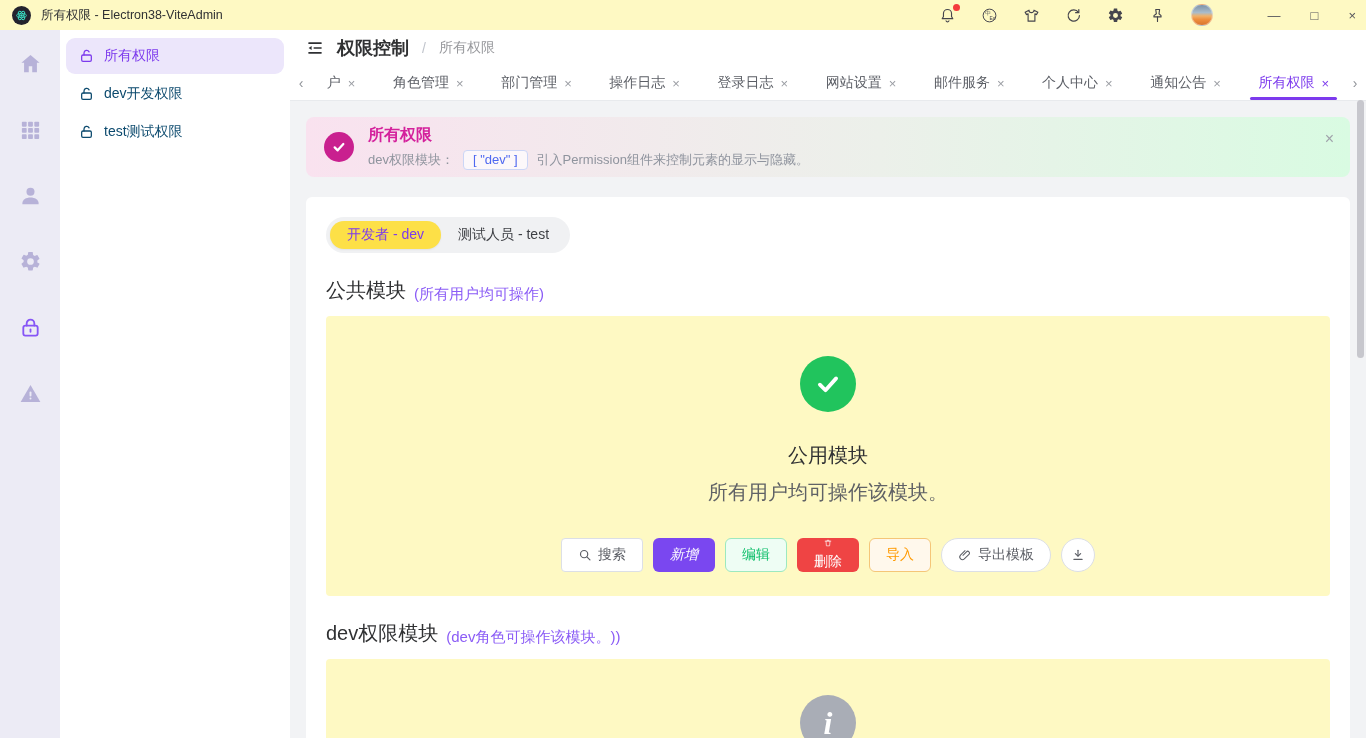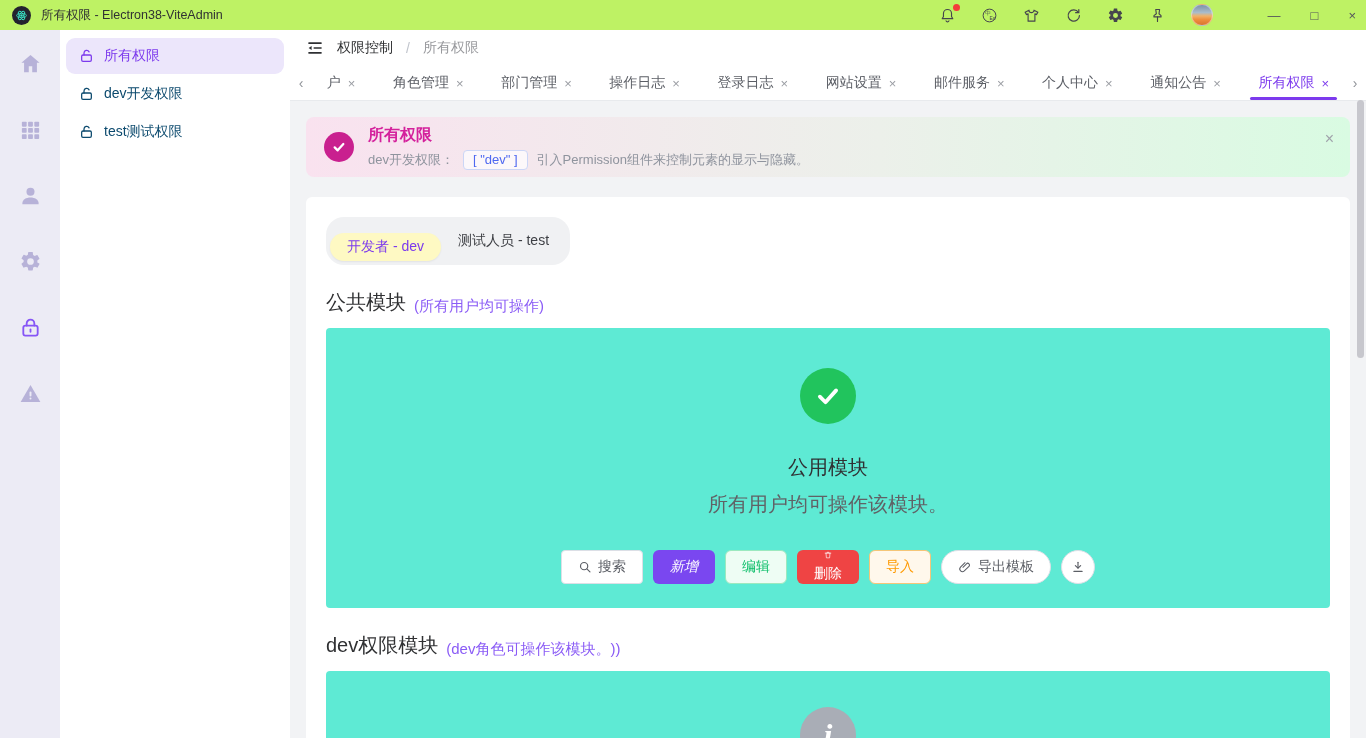--- a/index.html
+++ b/index.html
@@ -1,20 +1,20 @@
 <!DOCTYPE html>
 <html><head>
 <meta charset="utf-8">
 <style>
   * { margin:0; padding:0; box-sizing:border-box; }
   html,body { width:1366px; height:738px; overflow:hidden; }
   body { font-family:"Liberation Sans", sans-serif; background:#f2f3f5; color:#303133; position:relative; }
 
   
-  .titlebar { height:30px; background:#bef264; display:flex; align-items:center; padding:0 10px 0 12px; }
+  .titlebar { height:30px; background:#fef9c3; display:flex; align-items:center; padding:0 10px 0 12px; }
   .app-icon { width:19px; height:19px; border-radius:50%; background:#23232e; display:flex; align-items:center; justify-content:center; flex:0 0 auto; }
   .app-icon svg { width:13px; height:13px; }
   .win-title { font-size:12.5px; color:#303133; margin-left:10px; white-space:nowrap; }
   .tb-right { margin-left:auto; display:flex; align-items:center; gap:25px; }
   .tb-icon { width:17px; height:17px; color:#45454d; position:relative; display:flex; align-items:center; justify-content:center; cursor:pointer; }
   .tb-icon svg { width:17px; height:17px; }
   .badge-dot { position:absolute; top:-3px; right:-4px; width:7px; height:7px; border-radius:50%; background:#f43b3b; }
   .avatar { width:22px; height:22px; border-radius:50%; background:linear-gradient(to bottom,#7d92a8 0%,#a9bccb 38%,#f0b169 55%,#ef8f3e 72%,#d8742e 100%); border:1px solid #ffffff66; }
   .win-controls { display:flex; align-items:center; gap:30px; margin-left:30px; color:#55555c; font-size:13px; }
   .win-controls span { cursor:pointer; line-height:1; }
@@ -29,21 +29,21 @@
   .sidebar { width:230px; background:#ffffff; padding:8px 6px; }
   .side-item { height:36px; margin-bottom:2px; display:flex; align-items:center; gap:9px; padding:0 13px; border-radius:9px; font-size:14px; color:#0c4a6e; cursor:pointer; }
   .side-item svg { width:16px; height:16px; flex:0 0 auto; }
   .side-item.active { background:#ece6fb; color:#7c3aed; }
 
   .main { flex:1; display:flex; flex-direction:column; min-width:0; }
 
   
   .crumbbar { height:36px; background:#fff; display:flex; align-items:center; padding:0 16px; gap:13px; }
   .fold-icon { width:18px; height:18px; color:#2f3033; cursor:pointer; }
-  .crumb-parent { font-size:14px; font-weight:normal; color:#303133; }
+  .crumb-parent { font-size:18px; font-weight:bold; color:#303133; }
   .crumb-sep { font-size:14px; color:#c0c4cc; }
   .crumb-current { font-size:14px; color:#97989c; }
 
   
   .tabbar { height:35px; background:#fff; border-bottom:1px solid #e8eaed; display:flex; align-items:center; padding:0 4px; }
   .tab-nav { color:#8f9298; font-size:14px; width:14px; text-align:center; cursor:pointer; flex:0 0 auto; }
   .tabs { flex:1; display:flex; justify-content:space-around; align-items:stretch; height:100%; }
   .tab { display:flex; align-items:center; gap:7px; font-size:14px; color:#5c5f66; cursor:pointer; position:relative; padding:0 2px; }
   .tab .x { font-size:13px; color:#9a9da3; }
   .tab.active { color:#7c3aed; }
@@ -58,27 +58,27 @@
   .banner-badge svg { width:16px; height:16px; }
   .banner-title { font-size:16px; color:#d4219c; font-weight:bold; margin-bottom:4px; }
   .banner-sub { font-size:13px; color:#8f949e; display:flex; align-items:center; }
   .perm-tag { display:inline-block; margin:0 9px; padding:1px 9px 2px; border:1px solid #ccd6f6; border-radius:4px; background:#ffffffb0; color:#4e68f0; font-size:13px; }
   .banner-close { position:absolute; top:14px; right:16px; color:#a0a3ab; font-size:16px; line-height:1; cursor:pointer; }
 
   .card { margin-top:20px; background:#fff; border-radius:6px; padding:20px 20px; height:620px; }
 
   .segmented { display:inline-flex; align-items:center; background:#f0f1f3; border-radius:18px; padding:4px; }
   .seg-opt { padding:5px 17px; font-size:14px; color:#3d3f44; border-radius:15px; cursor:pointer; white-space:nowrap; }
-  .seg-opt.active { background:#fef9c3; color:#7c3aed; box-shadow:0 1px 2px rgba(0,0,0,.06);margin-top:12px; }
+  .seg-opt.active { background:#fde047; color:#7c3aed; box-shadow:0 1px 2px rgba(0,0,0,.06); }
 
   .section-head { margin-top:24px; display:flex; align-items:flex-end; gap:8px; }
   .section-title { font-size:20px; color:#303133; }
   .section-note { font-size:15px; color:#8b5cf6; }
 
-  .panel { margin-top:12px; background:#5eead4; border-radius:4px; display:flex; flex-direction:column; align-items:center; }
+  .panel { margin-top:12px; background:#fef9c3; border-radius:4px; display:flex; flex-direction:column; align-items:center; }
   .panel-1 { height:280px; padding-top:40px; }
   .panel-2 { height:240px; padding-top:36px; }
 
   .big-check { width:56px; height:56px; border-radius:50%; background:#21c45d; display:flex; align-items:center; justify-content:center; }
   .big-check svg { width:30px; height:30px; }
   .big-info { width:56px; height:56px; border-radius:50%; background:#a9adb6; color:#fff; display:flex; align-items:center; justify-content:center; font-family:"Liberation Serif", serif; font-style:italic; font-size:32px; font-weight:bold; }
   .panel-heading { margin-top:30px; font-size:20px; color:#303133; }
   .panel-desc { margin-top:10px; font-size:20px; color:#606266; }
 
   .btn-row { margin-top:32px; display:flex; align-items:center; gap:10px; }
@@ -293,21 +293,21 @@
 
       <div class="banner">
         <span class="banner-badge">
           <svg viewBox="0 0 24 24" fill="none" stroke="#ffffff" stroke-width="3.4" stroke-linecap="round" stroke-linejoin="round">
             <polyline points="5.5 12.5 10 17 18.5 7.5"></polyline>
           </svg>
         </span>
         <div>
           <div class="banner-title">所有权限</div>
           <div class="banner-sub">
-            <span>dev开发权限：</span>
+            <span>dev权限模块：</span>
             <span class="perm-tag">[ "dev" ]</span>
             <span>引入Permission组件来控制元素的显示与隐藏。</span>
           </div>
         </div>
         <span class="banner-close">×</span>
       </div>
 
       <div class="card">
 
         <div class="segmented">

